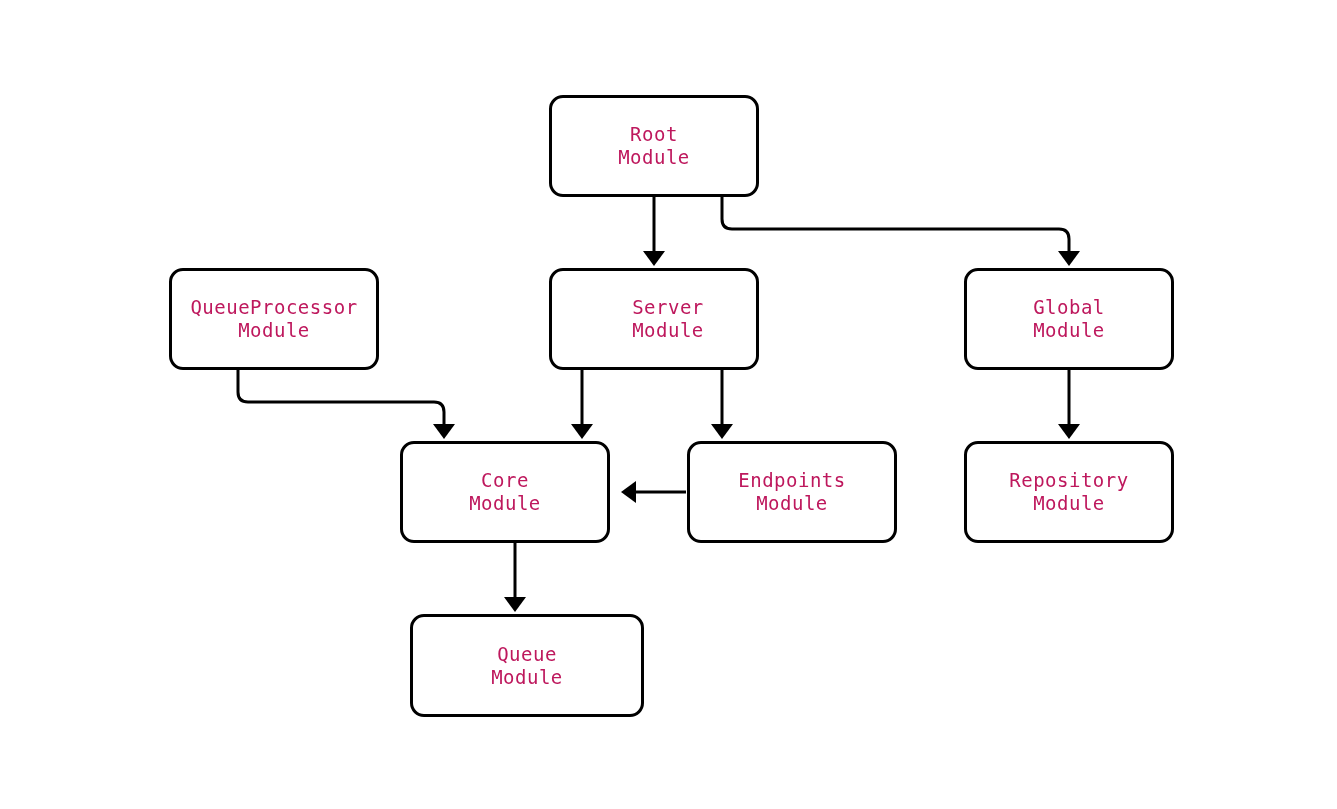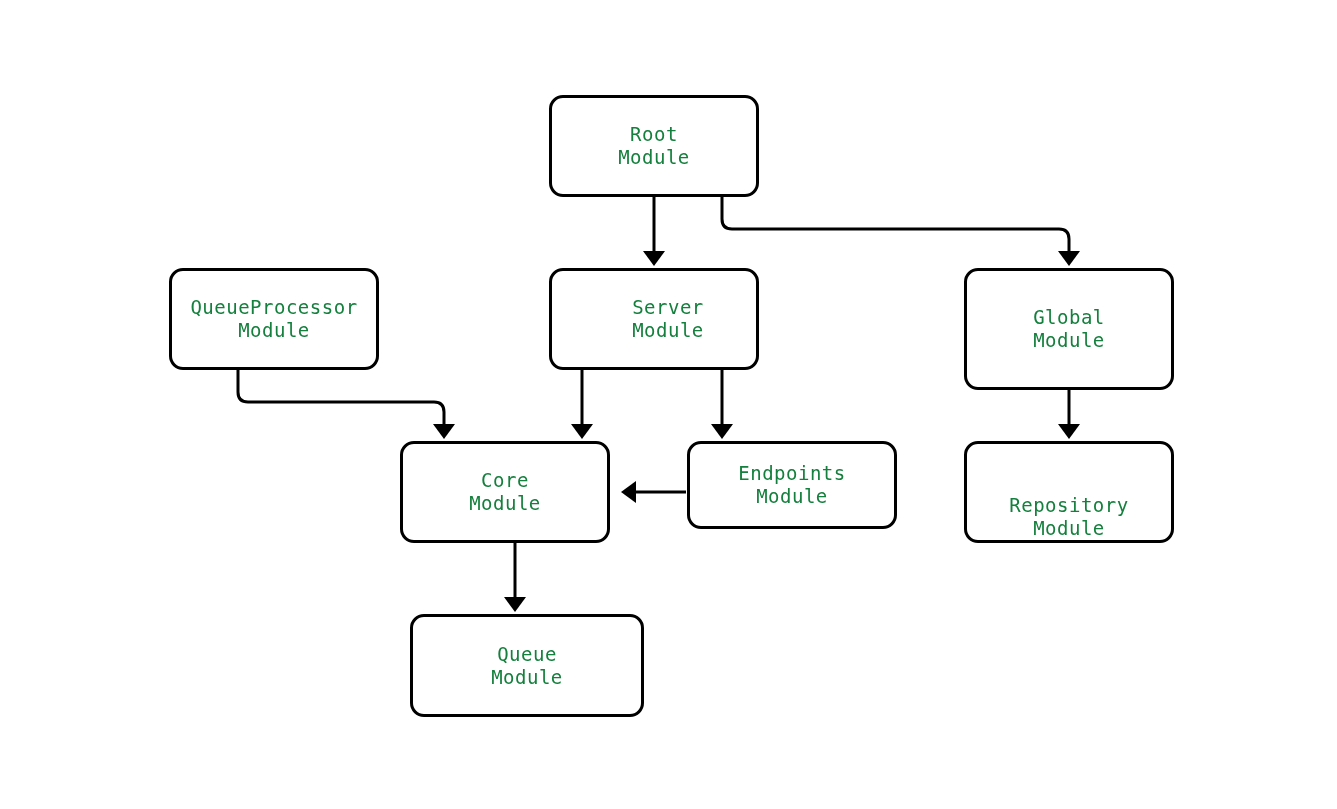--- a/index.html
+++ b/index.html
@@ -31,21 +31,21 @@
     background: #ffffff;
     border: 3px solid #000000;
     border-radius: 14px;
     display: flex;
     align-items: center;
     justify-content: center;
     z-index: 2;
   }
   .node-label {
     text-align: center;
-    color: #15803d;
+    color: #be185d;
     font-family: "DejaVu Sans Mono", "Liberation Mono", monospace;
     font-size: 19px;
     line-height: 23px;
     letter-spacing: 0.5px;
     white-space: pre-line;
     user-select: none;
   }
 </style>
 </head>
 <body>
@@ -81,33 +81,33 @@
 Module</div>
       </div>
       <div class="node" style="left: 133px; top: 268px; width: 210px; height: 102px; border-color: rgb(0, 0, 0); background: rgb(255, 255, 255); margin-left: 36px;">
         <div class="node-label">QueueProcessor
 Module</div>
       </div>
       <div class="node" style="left: 549px; top: 268px; width: 210px; height: 102px; border-color: rgb(0, 0, 0); background: rgb(255, 255, 255); padding-left: 28px;">
         <div class="node-label">Server
 Module</div>
       </div>
-      <div class="node" style="left: 964px; top: 268px; width: 210px; height: 122px; border-color: rgb(0, 0, 0); background: rgb(255, 255, 255);">
+      <div class="node" style="left: 964px; top: 268px; width: 210px; height: 102px; border-color: rgb(0, 0, 0); background: rgb(255, 255, 255);">
         <div class="node-label">Global
 Module</div>
       </div>
       <div class="node" style="left: 400px; top: 441px; width: 210px; height: 102px; border-color: rgb(0, 0, 0); background: rgb(255, 255, 255);">
         <div class="node-label">Core
 Module</div>
       </div>
-      <div class="node" style="left: 687px; top: 441px; width: 210px; height: 88px; border-color: rgb(0, 0, 0); background: rgb(255, 255, 255);">
+      <div class="node" style="left: 687px; top: 441px; width: 210px; height: 102px; border-color: rgb(0, 0, 0); background: rgb(255, 255, 255);">
         <div class="node-label">Endpoints
 Module</div>
       </div>
-      <div class="node" style="left: 964px; top: 441px; width: 210px; height: 102px; border-color: rgb(0, 0, 0); background: rgb(255, 255, 255); align-items: flex-end;">
+      <div class="node" style="left: 964px; top: 441px; width: 210px; height: 102px; border-color: rgb(0, 0, 0); background: rgb(255, 255, 255);">
         <div class="node-label">Repository
 Module</div>
       </div>
       <div class="node" style="left: 410px; top: 614px; width: 234px; height: 103px; border-color: rgb(0, 0, 0); background: rgb(255, 255, 255);">
         <div class="node-label">Queue
 Module</div>
       </div>
     </div>
 
 </div>

